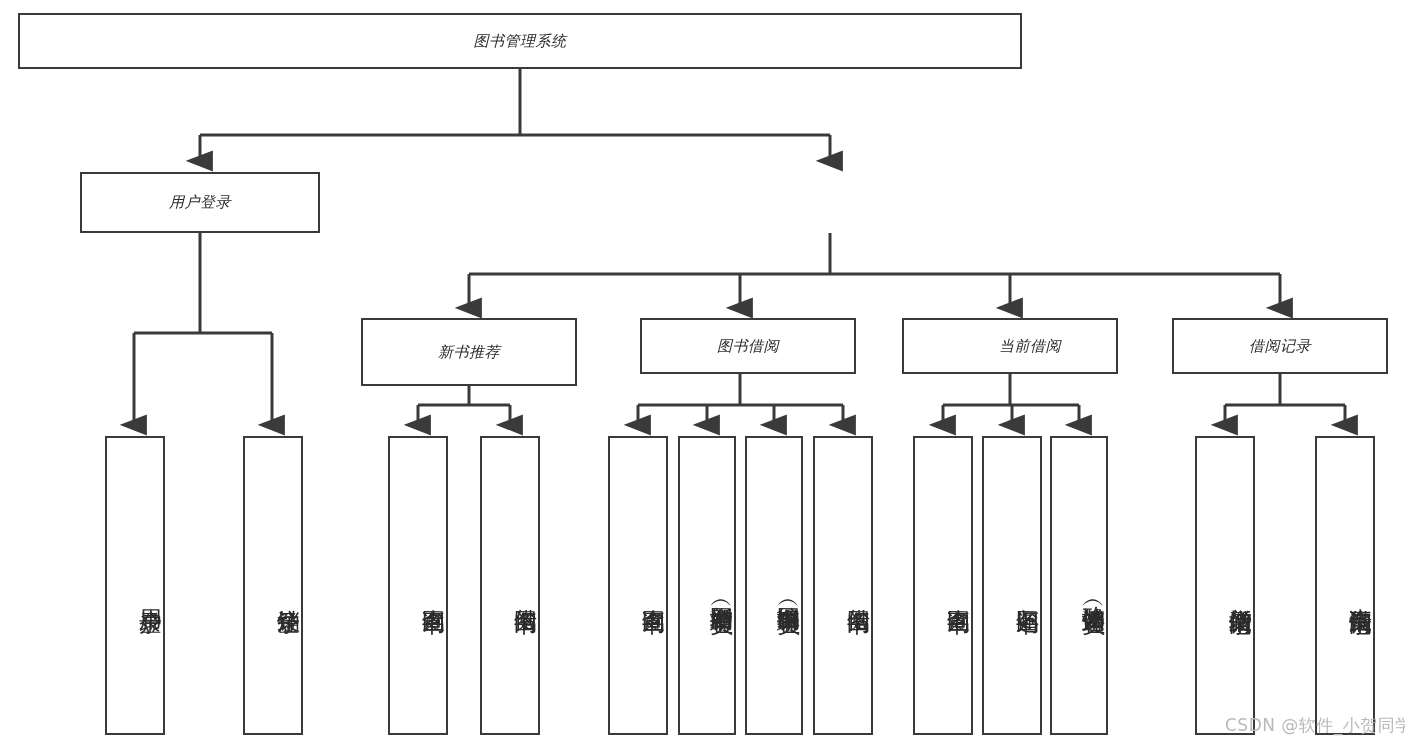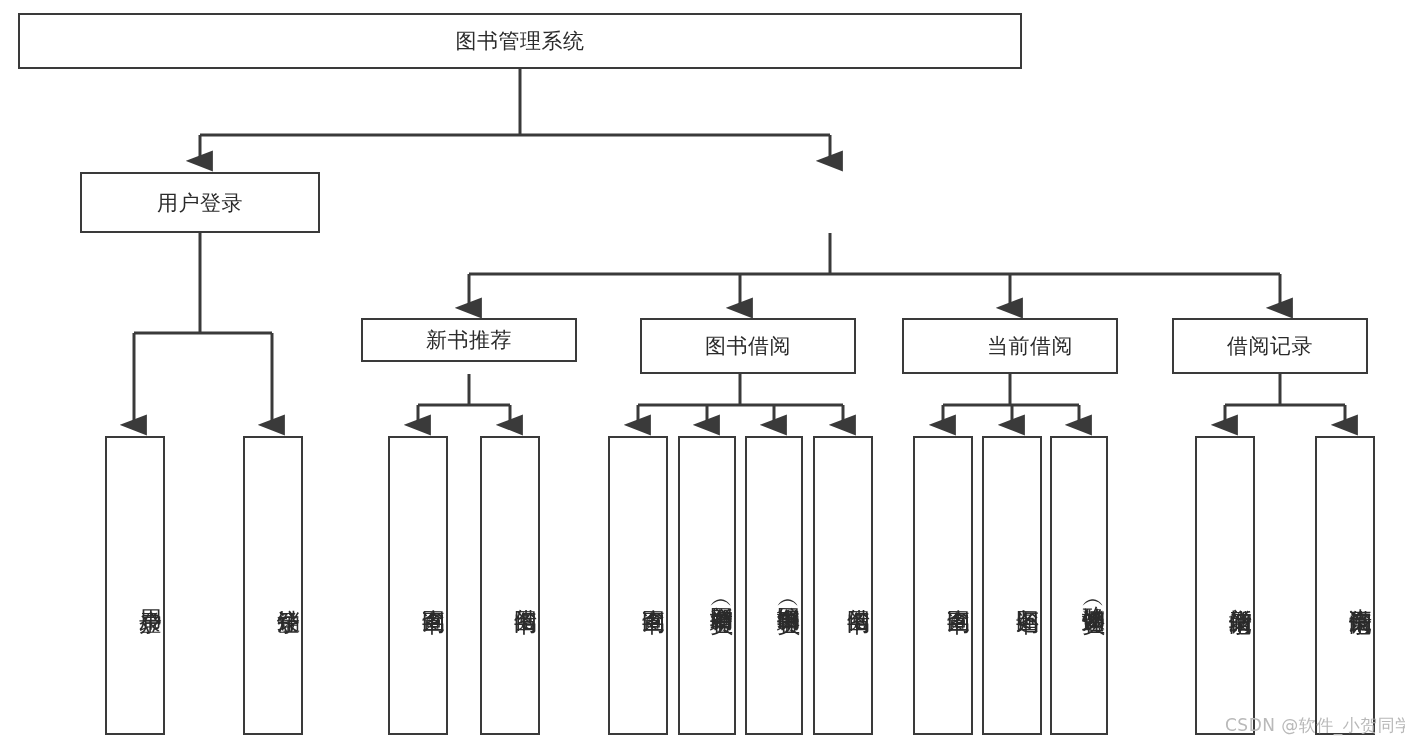--- a/index.html
+++ b/index.html
@@ -29,22 +29,23 @@
     position: absolute;
     box-sizing: border-box;
     border: 2px solid #3a3a3a;
     background: #ffffff;
     display: flex;
     align-items: center;
     justify-content: center;
     color: #2b2b2b;
   }
   .node.horiz {
-    font-size: 21px;
+    font-size: 15px;
     letter-spacing: 0.5px;
+    font-style: italic;
   }
   .node.vert {
     writing-mode: vertical-rl;
     text-orientation: upright;
     align-items: flex-start;
     justify-content: center;
     padding-top: 14px;
     font-size: 23px;
     line-height: 1.05;
     letter-spacing: 1px;
@@ -117,24 +118,24 @@
       <line x1="1225" y1="405" x2="1345" y2="405"></line>
       <line x1="1225" y1="405" x2="1225" y2="424" marker-end="url(#arrowhead)"></line>
       <line x1="1345" y1="405" x2="1345" y2="424" marker-end="url(#arrowhead)"></line>
     </g>
   </svg>
 
   <div class="node horiz" id="node-root" style="left: 18px; top: 13px; width: 1004px; height: 56px;">图书管理系统</div>
 
   <div class="node horiz" id="node-l2-0" style="left: 80px; top: 172px; width: 240px; height: 61px;">用户登录</div>
 
-  <div class="node horiz" id="node-l3-0" style="left: 361px; top: 318px; width: 216px; height: 44px;">新书推荐</div>
+  <div class="node horiz" id="node-l3-0" style="left: 361px; top: 318px; width: 216px; height: 68px;">新书推荐</div>
   <div class="node horiz" id="node-l3-1" style="left: 632px; top: 318px; width: 216px; height: 56px; margin-left: 8px;">图书借阅</div>
   <div class="node horiz" id="node-l3-2" style="left: 902px; top: 318px; width: 216px; height: 56px; padding-left: 40px;">当前借阅</div>
-  <div class="node horiz" id="node-l3-3" style="left: 1172px; top: 318px; width: 196px; height: 56px;">借阅记录</div>
+  <div class="node horiz" id="node-l3-3" style="left: 1172px; top: 318px; width: 216px; height: 56px;">借阅记录</div>
 
   <div class="node vert" id="node-leaf-0" style="left: 105px; top: 436px; width: 60px; height: 299px;">
     <span class="vtext">用户登录</span>
   </div>
   <div class="node vert" id="node-leaf-1" style="left: 243px; top: 436px; width: 60px; height: 299px;">
     <span class="vtext">注销登录</span>
   </div>
   <div class="node vert" id="node-leaf-2" style="left: 388px; top: 436px; width: 60px; height: 299px;">
     <span class="vtext">查询图书</span>
   </div>

